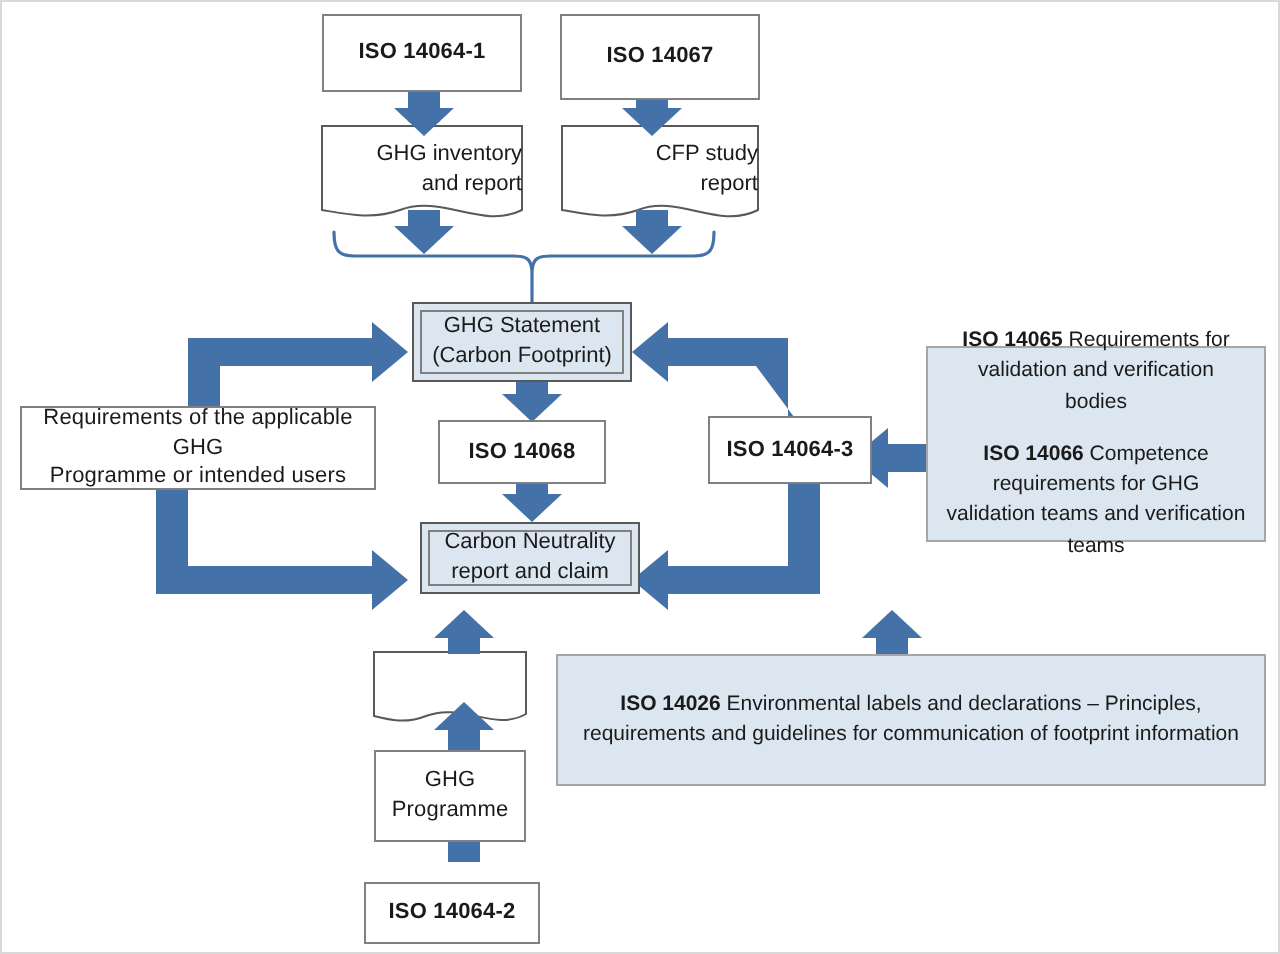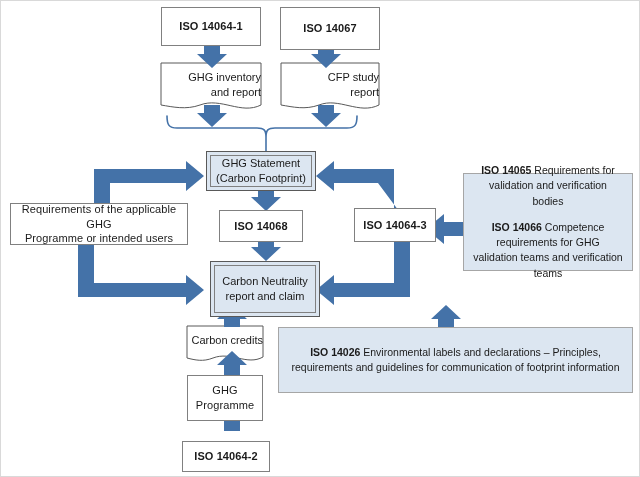--- a/index.html
+++ b/index.html
@@ -177,21 +177,21 @@
     <span>
       <span class="lbl">CFP study</span><br>
       <span class="lbl">report</span>
     </span>
   </div>
 
   <div class="node box" style="left:218px; top:209px; width:84px; height:32px;">
     <span class="lbl">ISO 14068</span>
   </div>
 
-  <div class="node emph" style="left:209px; top:260px; width:110px; height:56px;">
+  <div class="node emph" style="left:209px; top:260px; width:110px; height:36px;">
     <span class="inner">
       <span>
         <span class="lbl">Carbon Neutrality</span><br>
         <span class="lbl">report and claim</span>
       </span>
     </span>
   </div>
 
   <div class="node box plain" style="left:9px; top:202px; width:178px; height:42px;">
     <span>
@@ -206,23 +206,20 @@
 
   <div class="node info" style="left:462px; top:172px; width:170px; height:98px;">
     <p>
       <b>ISO 14065</b><span> Requirements for validation and verification bodies</span>
     </p>
     <p>
       <b>ISO 14066</b><span> Competence requirements for GHG validation teams and verification teams</span>
     </p>
   </div>
 
-  <div class="node doc" style="left:186px; top:325px; width:76px; height:36px;">
-    <span class="lbl">Carbon credits</span>
-  </div>
 
   <div class="node box plain" style="left:186px; top:374px; width:76px; height:46px;">
     <span>
       <span class="lbl">GHG</span><br>
       <span class="lbl">Programme</span>
     </span>
   </div>
 
   <div class="node box" style="left:181px; top:440px; width:88px; height:31px;">
     <span class="lbl">ISO 14064-2</span>

